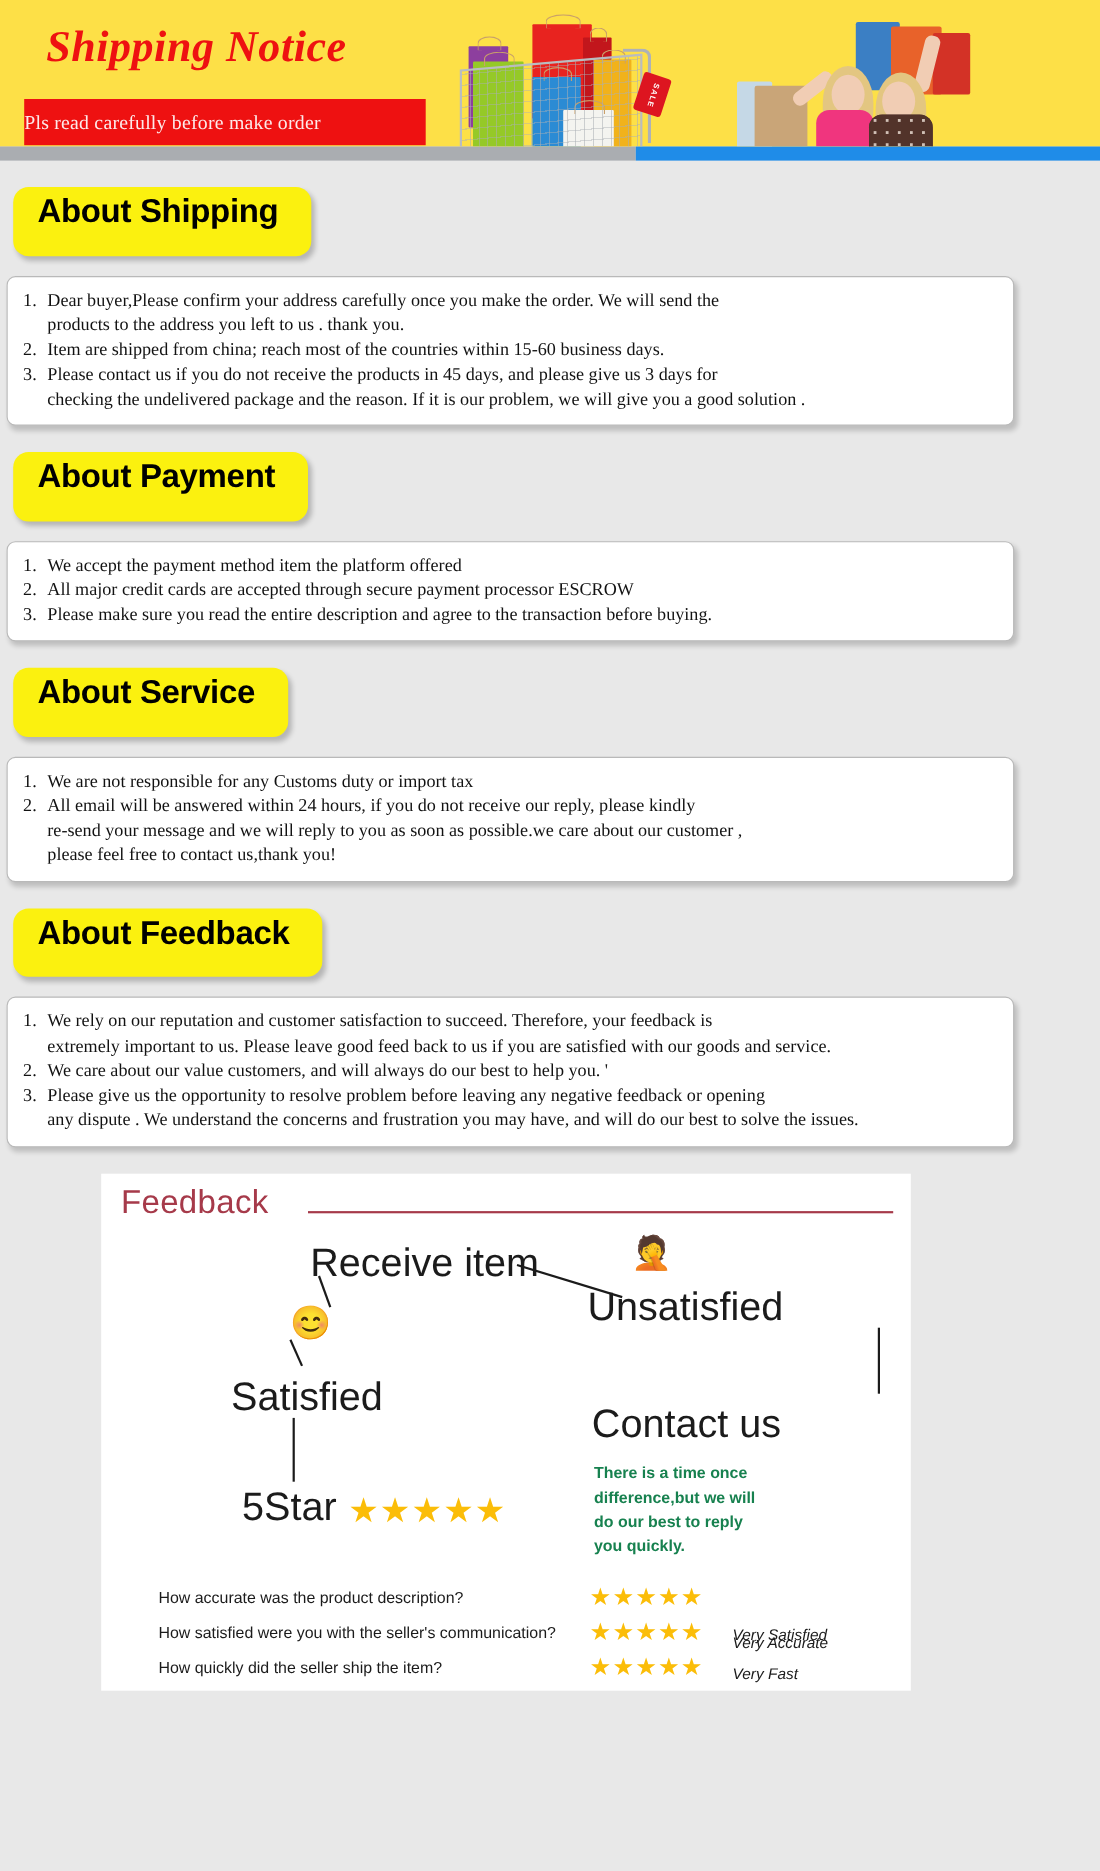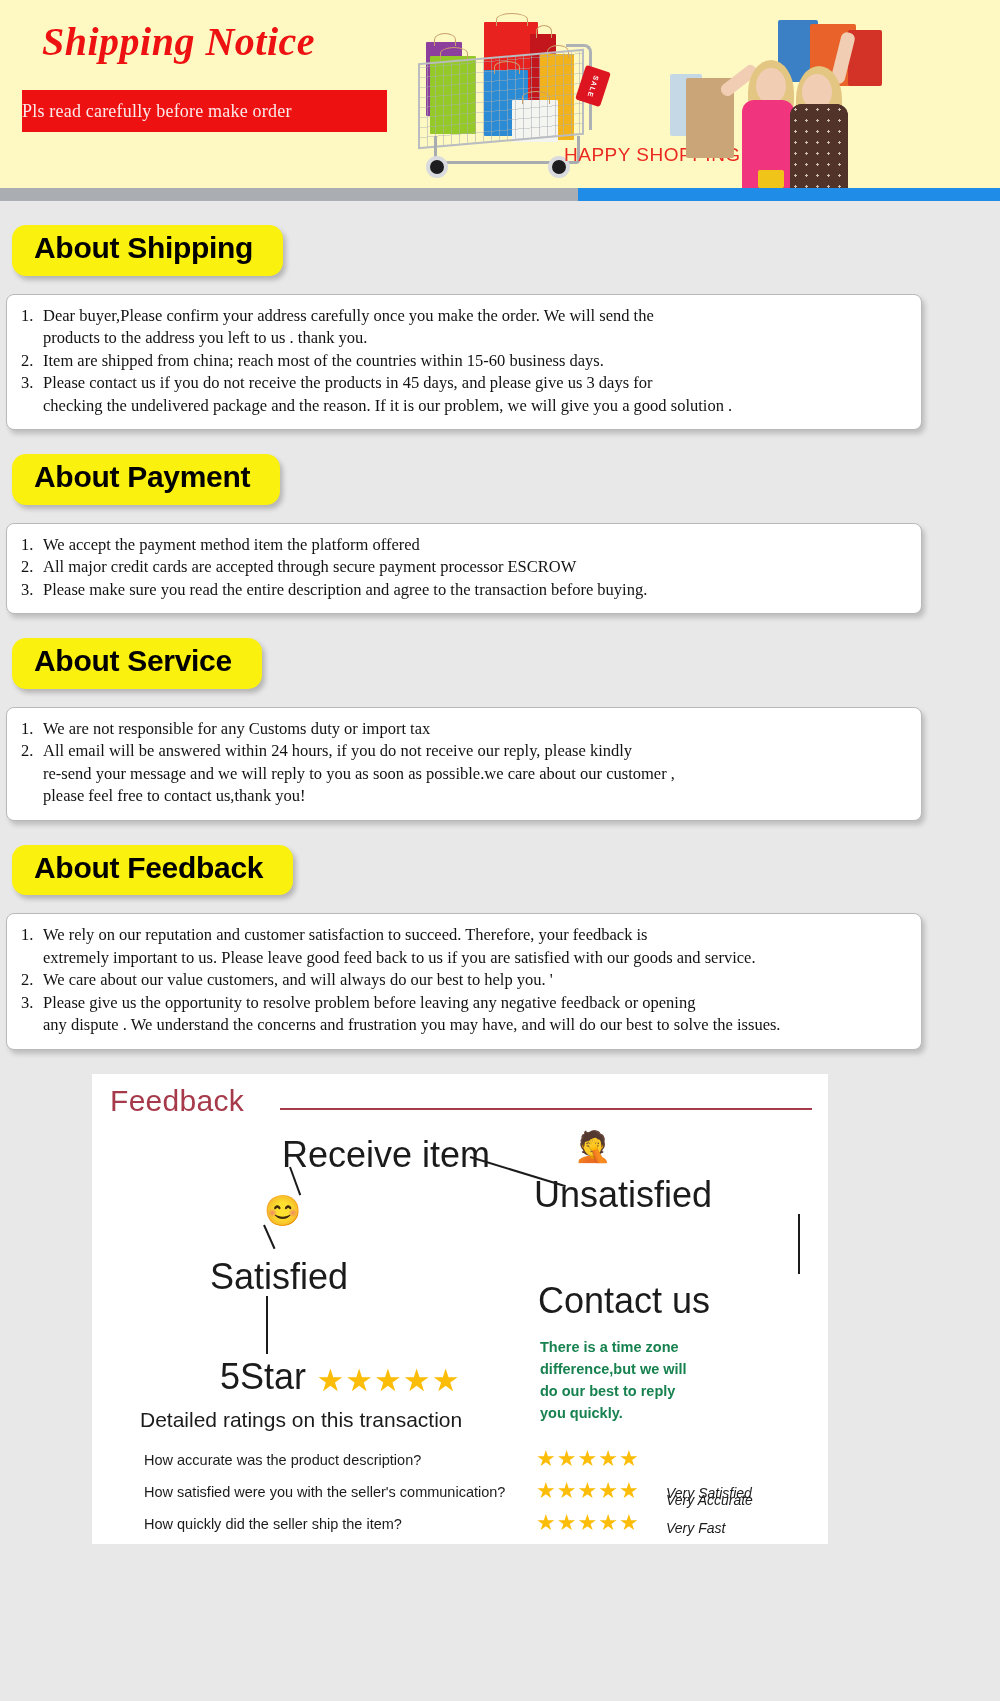--- a/index.html
+++ b/index.html
@@ -8,22 +8,22 @@
     width: 1000px; height: 1701px;
     background: #e8e8e8;
     font-family: "Liberation Sans", sans-serif;
     overflow: hidden;
     position: relative;
   }
 
   
   .header {
     position: relative;
-    width: 1000px; height: 188px;
-    background: #fef9c3;
+    width: 1000px; height: 133px;
+    background: #fde047;
     overflow: hidden;
   }
   .hdr-title {
     position: absolute;
     left: 42px; top: 18px;
     font-family: "Liberation Serif", serif;
     font-style: italic;
     font-weight: bold;
     font-size: 40px;
     color: #ee1111;
@@ -128,21 +128,21 @@
   .divider .d-gray { width:578px; background:#aaadb1; }
   .divider .d-blue { flex:1; background:#1f8ce8; }
 
   
   .page { padding: 0 0 0 0; }
   .badge {
     display:inline-block;
     margin: 0 0 0 12px;
     background:#fbf10f;
     border-radius: 14px;
-    padding: 7px 30px 12px 22px;
+    padding: 7px 30px 24px 22px;
     color:#000;
     font-size: 30px;
     font-weight: bold;
     letter-spacing: -0.3px;
     box-shadow: 3px 4px 5px rgba(0,0,0,.22);
     line-height: 1.05;
   }
   .sec-gap-top   { height: 24px; }
   .sec-gap-small { height: 18px; }
 
@@ -337,38 +337,37 @@
 
     <div class="d-line" style="left:174px; top:222px; width:2px; height:58px;"></div>
 
     <div class="d-line" style="left:706px; top:140px; width:2px; height:60px;"></div>
 
     <div class="rate-row" style="left:128px; top:282px;">
       <span class="d-label" style="position:relative; left:0; top:0;">5Star</span>
       <span class="stars" style="position:relative; left:6px; top:2px; font-size:31px;">★★★★★</span>
     </div>
 
-    <div class="d-small" style="left:48px; top:334px; font-size:21px;">Detailed ratings on this transaction</div>
 
     <div>
       <div class="rate-q" style="left:52px; top:378px;">How accurate was the product description?</div>
       <div class="stars" style="left:444px; top:372px; font-size:22px;">★★★★★</div>
       <div class="rate-lbl" style="left:574px; top:378px;margin-top:40px;">Very Accurate</div>
     </div>
     <div>
       <div class="rate-q" style="left:52px; top:410px;">How satisfied were you with the seller's communication?</div>
       <div class="stars" style="left:444px; top:404px; font-size:22px;">★★★★★</div>
       <div class="rate-lbl" style="left:574px; top:411px;">Very Satisfied</div>
     </div>
     <div>
       <div class="rate-q" style="left:52px; top:442px;">How quickly did the seller ship the item?</div>
       <div class="stars" style="left:444px; top:436px; font-size:22px;">★★★★★</div>
       <div class="rate-lbl" style="left:574px; top:446px;">Very Fast</div>
     </div>
 
     <div class="d-label" style="left:446px; top:206px;">Contact us</div>
-    <div class="d-green" style="left:448px; top:262px;">There is a time zone
+    <div class="d-green" style="left:448px; top:262px;">There is a time once
 difference,but we will
 do our best to reply
 you quickly.</div>
 
   </div>
 </div>
 
 </body></html>

